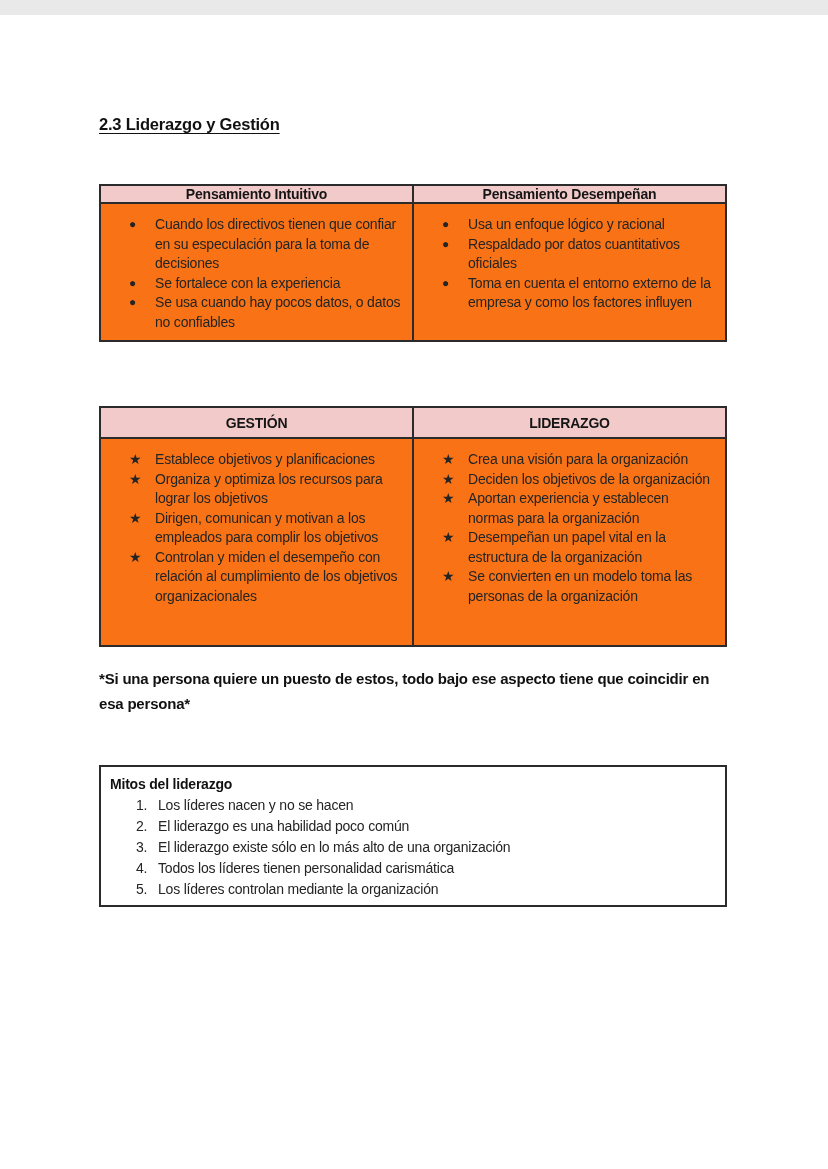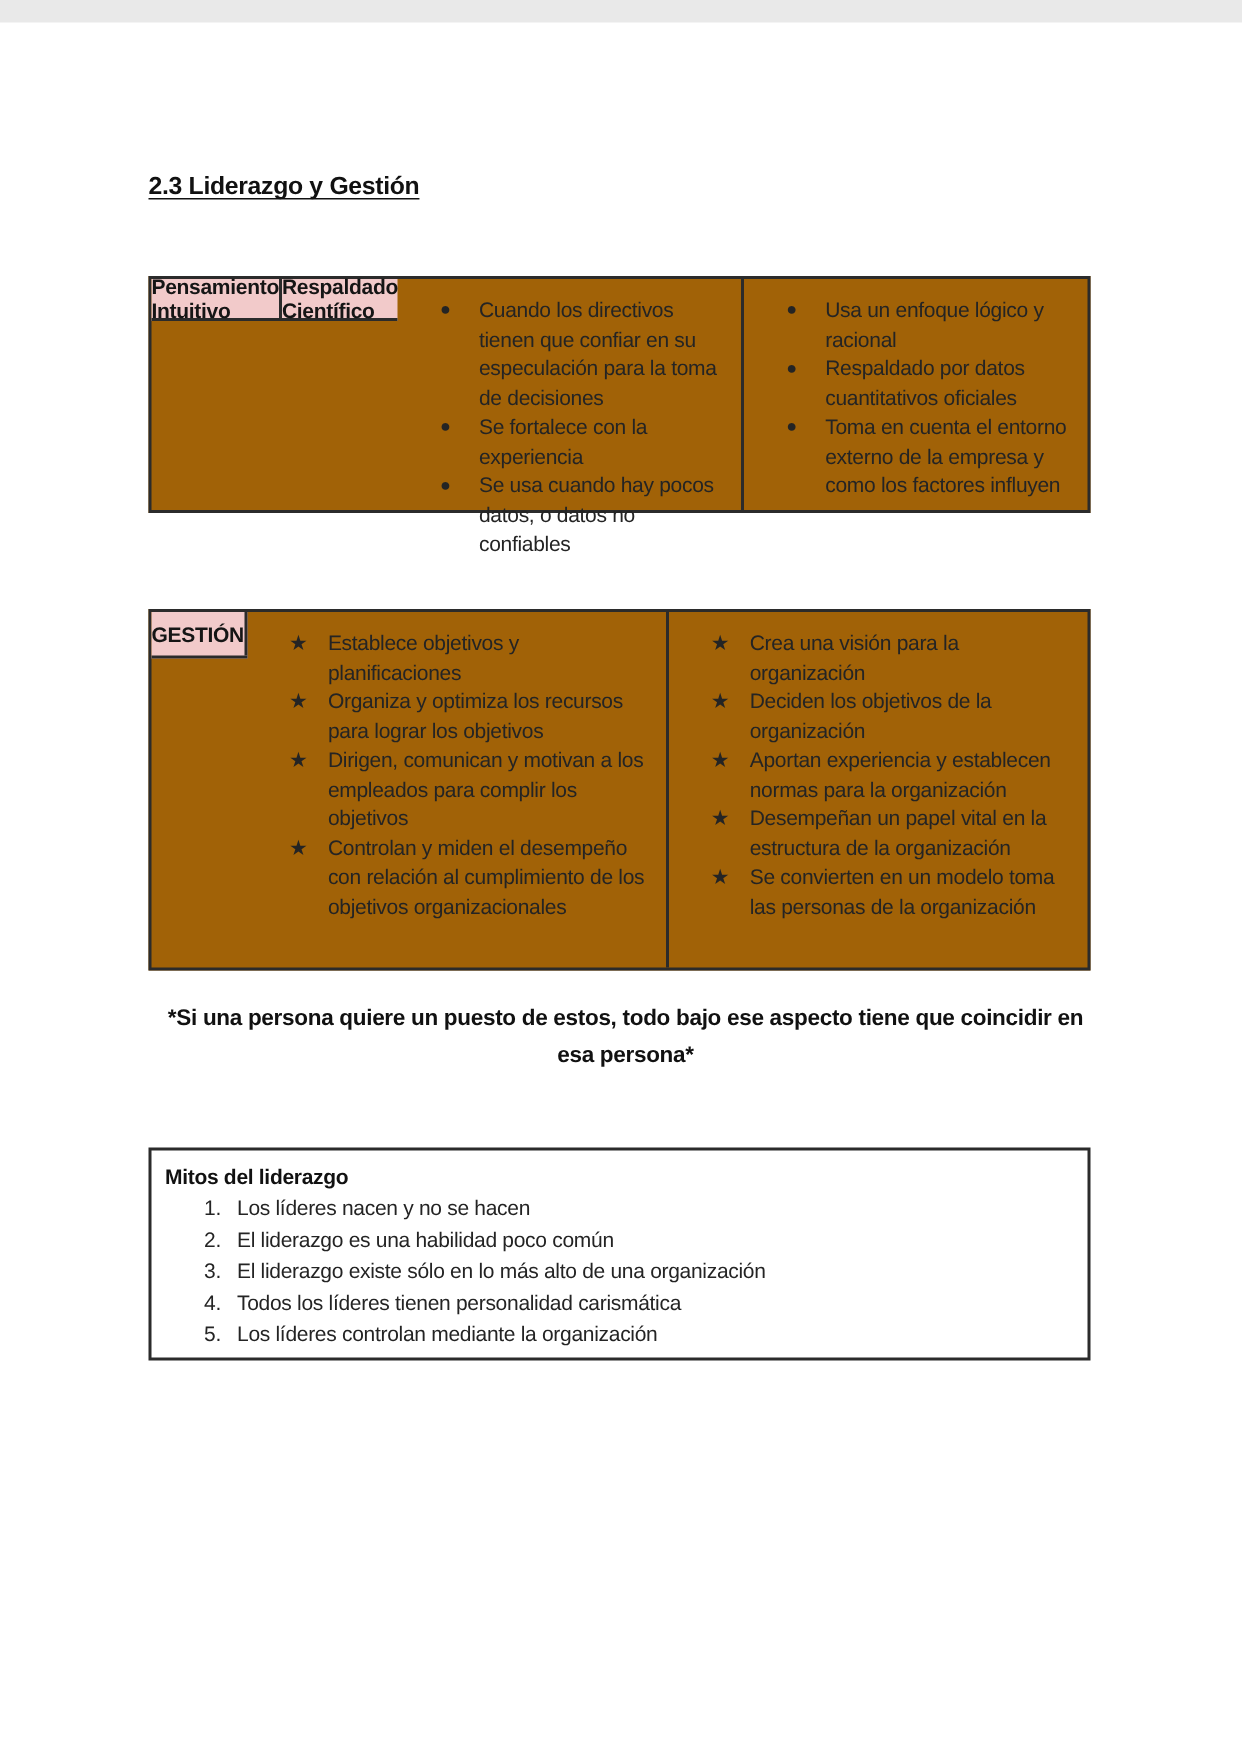--- a/index.html
+++ b/index.html
@@ -23,23 +23,23 @@
     letter-spacing: -0.2px;
     text-decoration: underline;
     text-underline-offset: 3px;
     color: #111;
   }
   .tbl {
     position: absolute;
     left: 99px;
     width: 628px;
     border: 2px solid #2b2b2b;
-    background: #a16207;
-    display: flex;
-    flex-direction: row;
+    background: #f97316;
+    display: flex;
+    flex-direction: column;
   }
   .tbl-1 { top: 169px; height: 158px; }
   .tbl-2 { top: 391px; height: 241px; justify-content: center; }
   .tbl-head { display: flex; background: #f2caca; border-bottom: 2px solid #2b2b2b; }
   .tbl-1 .tbl-head { height: 28px; }
   .tbl-2 .tbl-head { height: 31px; }
   .head-cell {
     flex: 1 1 0;
     display: flex;
     align-items: center;
@@ -76,21 +76,20 @@
   .note {
     position: absolute;
     left: 99px;
     top: 651px;
     width: 636px;
     font-size: 15px;
     font-weight: bold;
     line-height: 25px;
     letter-spacing: -0.2px;
     color: #111;
-    text-align: center;
   }
   .myths-box {
     position: absolute;
     left: 99px;
     top: 750px;
     width: 628px;
     height: 142px;
     border: 2px solid #2b2b2b;
     background: #fff;
     padding: 9px 10px 6px 9px;
@@ -120,21 +119,21 @@
 </head>
 <body>
 
 <div class="page">
 
   <h1 class="doc-title">2.3 Liderazgo y Gestión</h1>
 
   <div class="tbl tbl-1">
     <div class="tbl-head">
       <div class="head-cell">Pensamiento Intuitivo</div>
-      <div class="head-cell">Respaldado Científico</div>
+      <div class="head-cell">Pensamiento Desempeñan</div>
     </div>
     <div class="tbl-body">
       <div class="body-cell">
         <ul class="cell-list dot-list">
             <li>
               <span class="marker">●</span>
               <span class="item-text">Cuando los directivos tienen que confiar en su especulación para la toma de decisiones</span>
             </li>
             <li>
               <span class="marker">●</span>
@@ -161,20 +160,21 @@
               <span class="item-text">Toma en cuenta el entorno externo de la empresa y como los factores influyen</span>
             </li>
           </ul>
       </div>
     </div>
   </div>
 
   <div class="tbl tbl-2">
     <div class="tbl-head">
       <div class="head-cell">GESTIÓN</div>
+      <div class="head-cell">LIDERAZGO</div>
     </div>
     <div class="tbl-body">
       <div class="body-cell">
         <ul class="cell-list star-list">
             <li>
               <span class="marker">★</span>
               <span class="item-text">Establece objetivos y planificaciones</span>
             </li>
             <li>
               <span class="marker">★</span>

